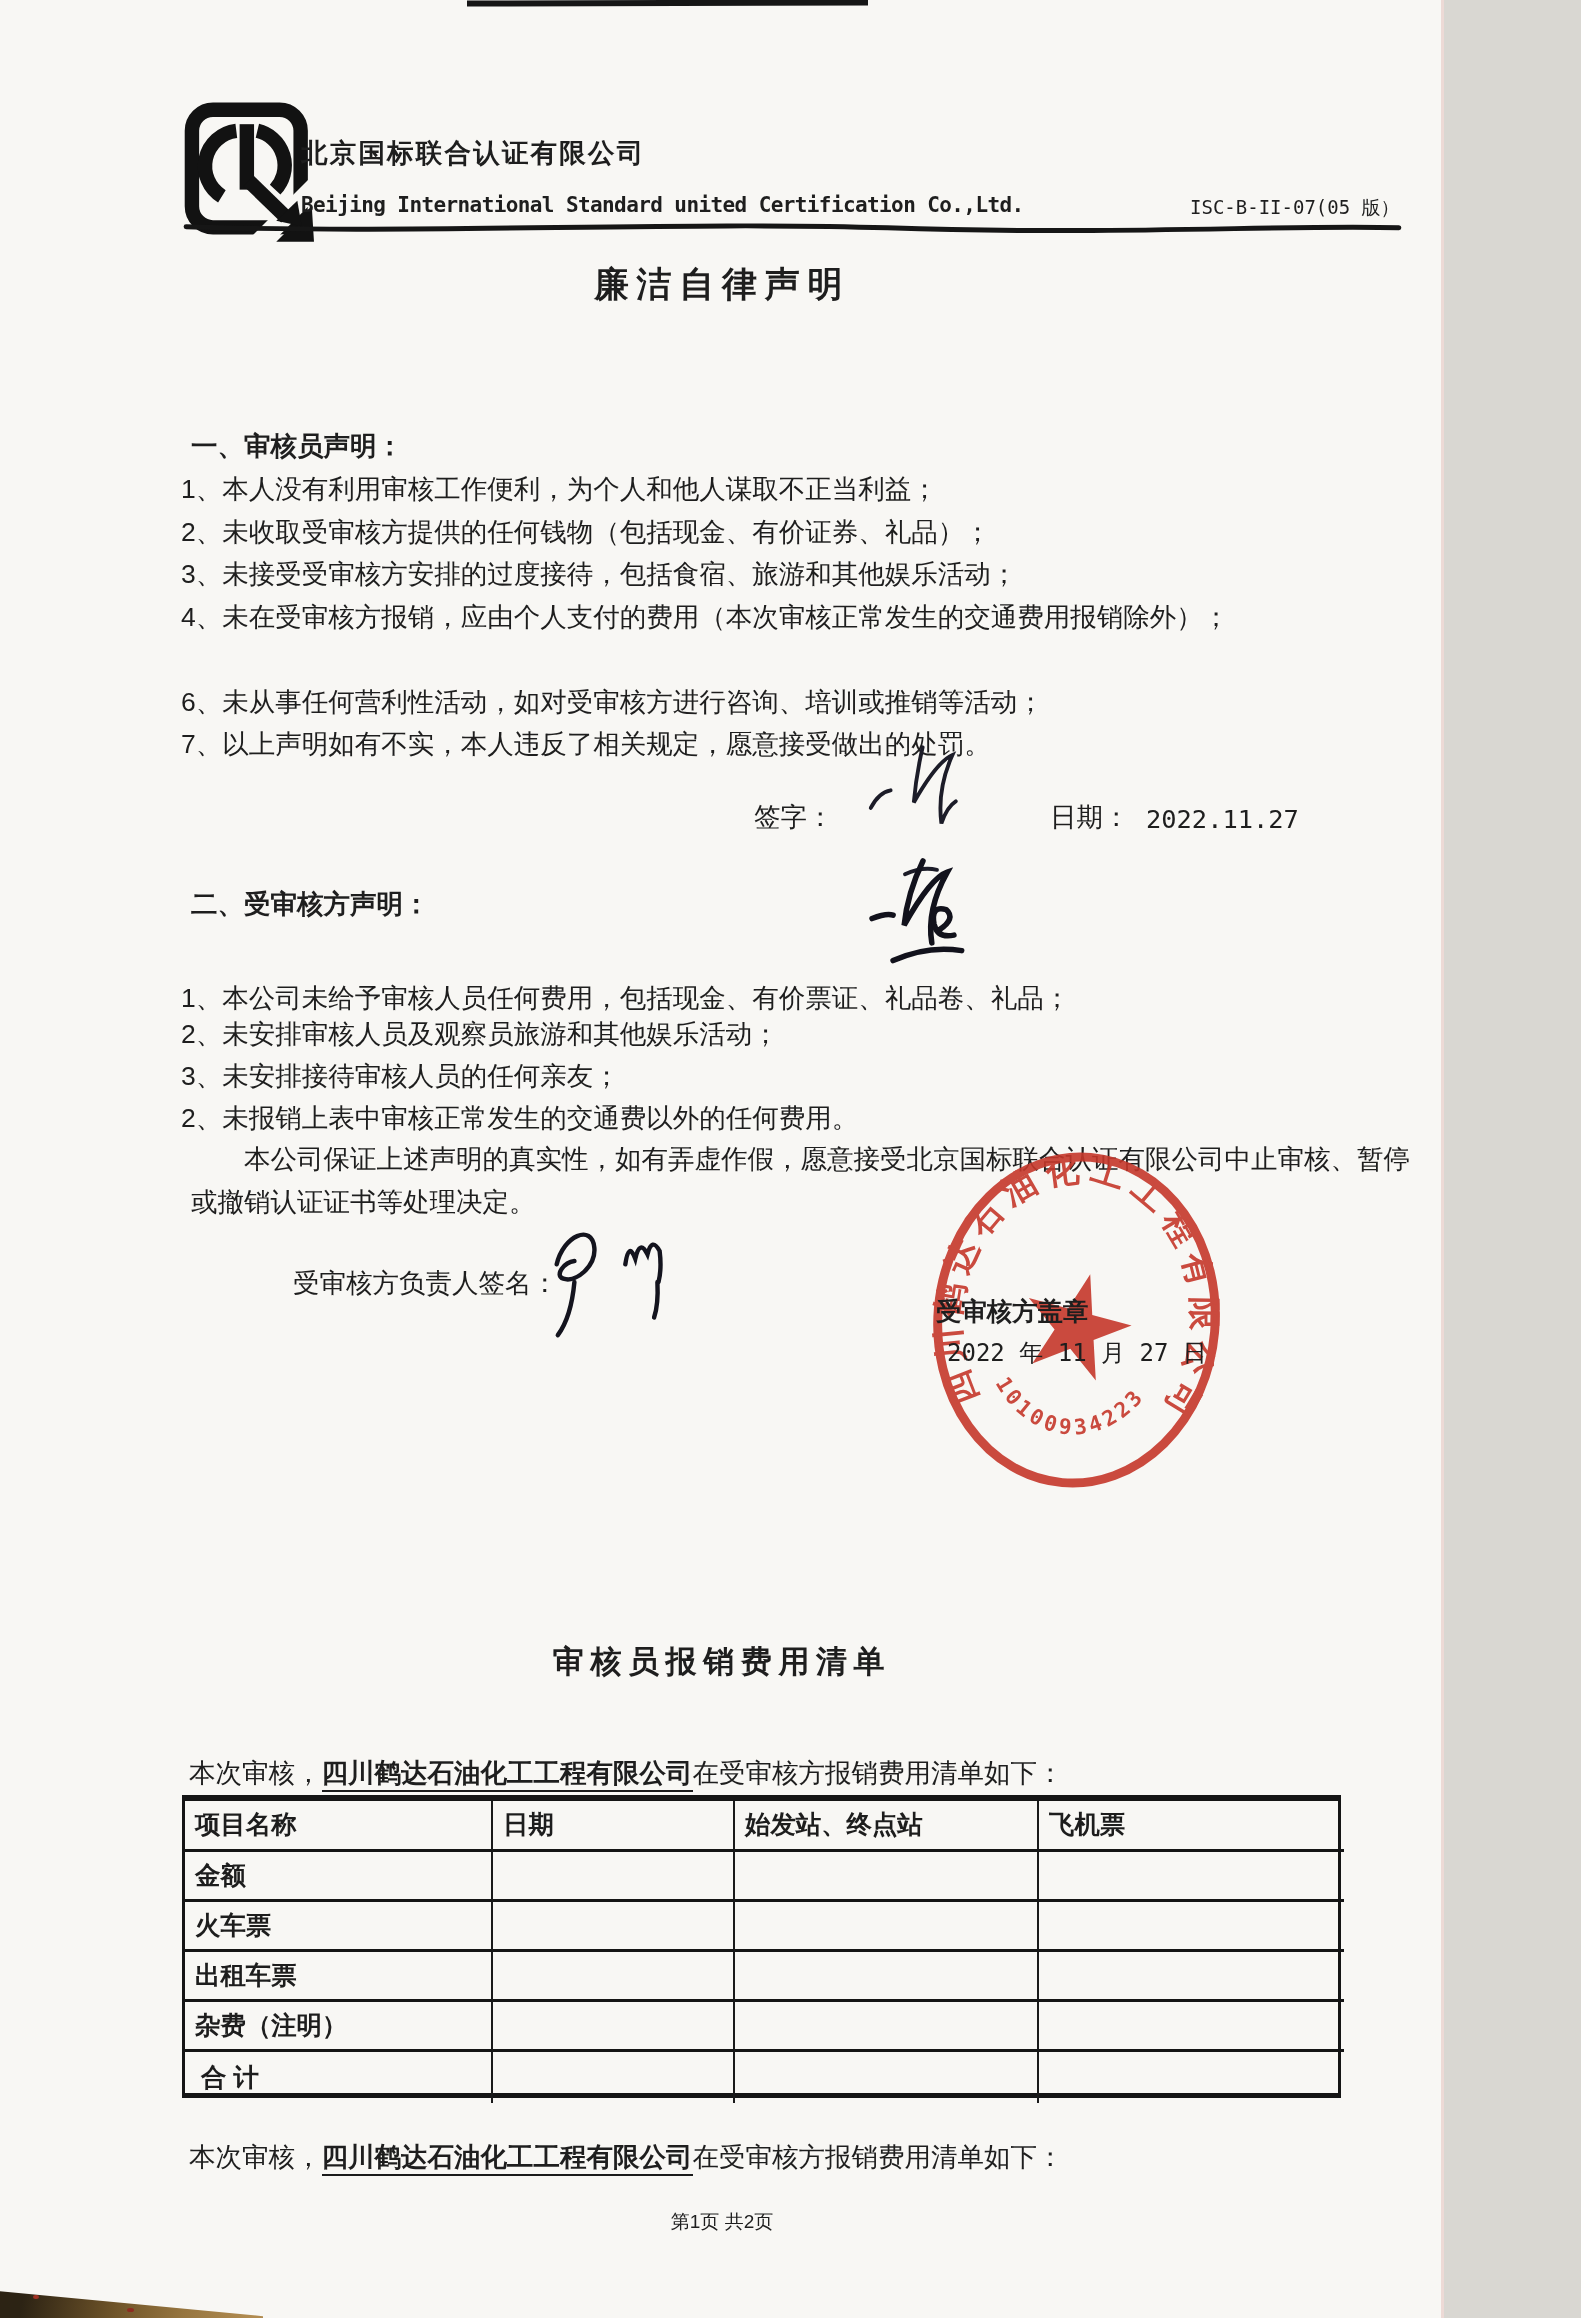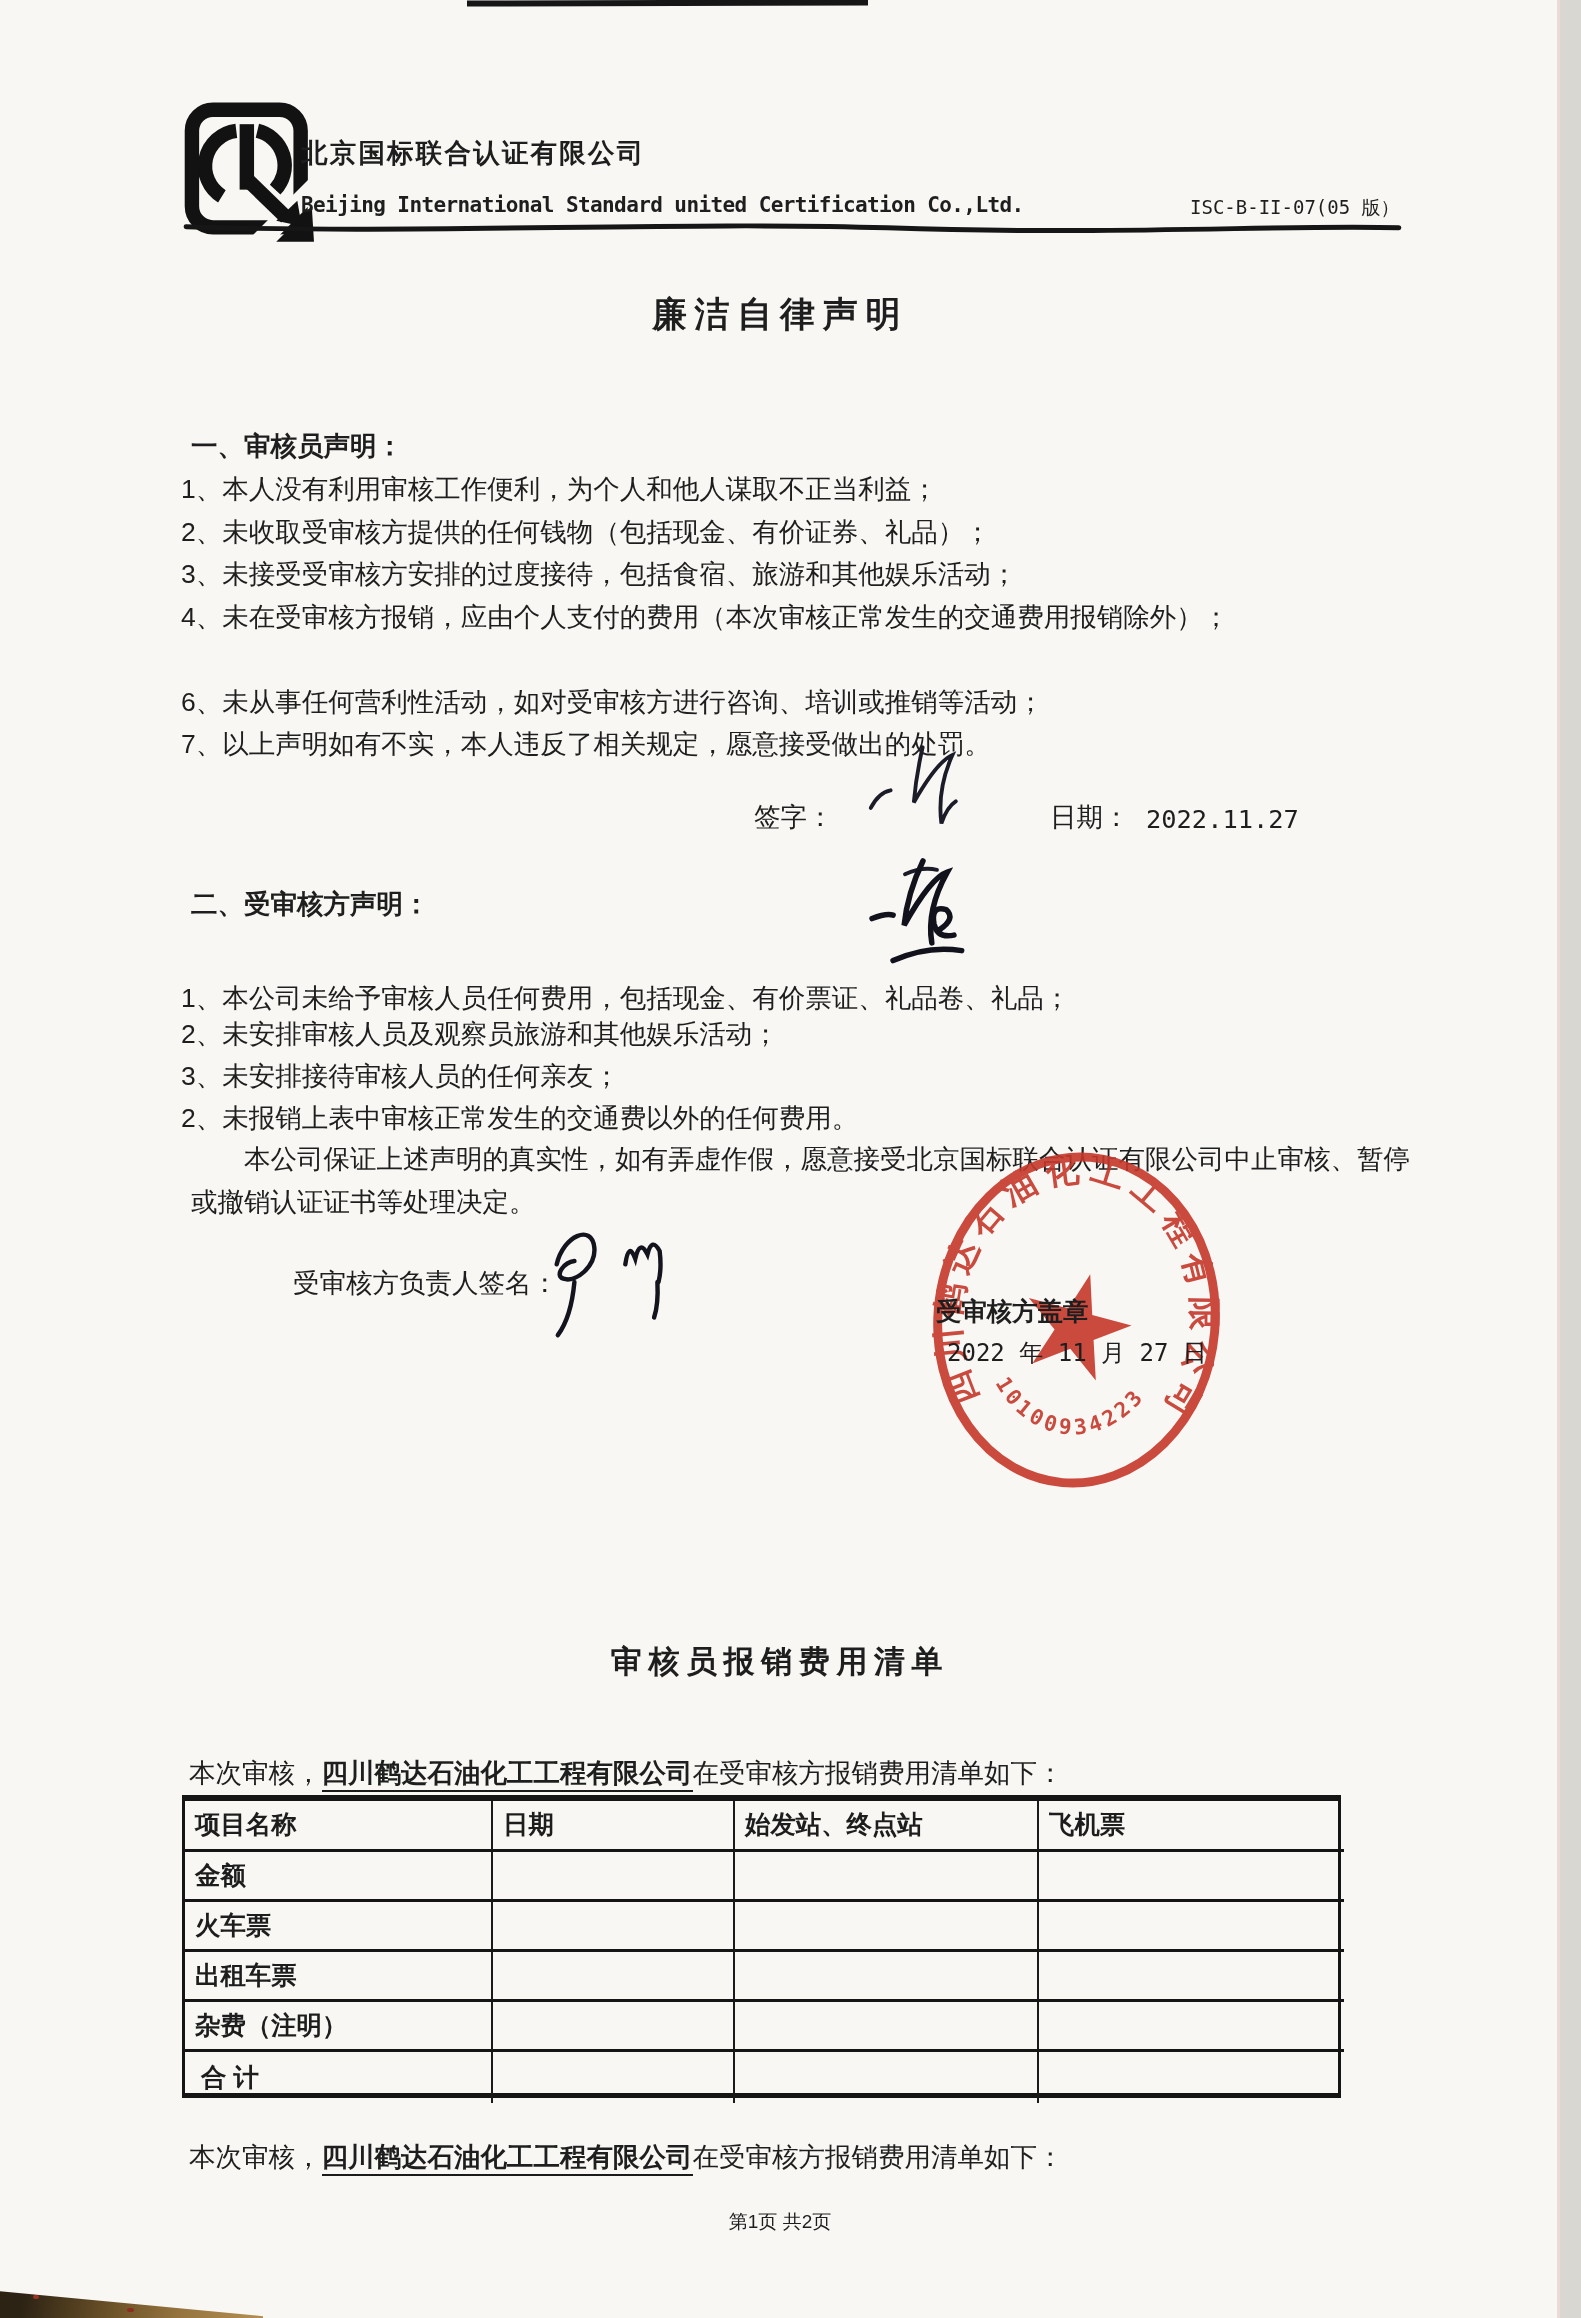--- a/index.html
+++ b/index.html
@@ -1,33 +1,33 @@
 <!DOCTYPE html>
 <html style="font-size:8.8px"><head>
 <meta charset="utf-8">
 <style>
   html,body{margin:0;padding:0;background:#d9d7d2;}
   #page{
     position:relative;
-    width:1560px;height:2319px;
+    width:1444px;height:2319px;
     background:#f8f7f4;
     overflow:hidden;
     font-family:"Liberation Sans",sans-serif;
     color:#1d1d1d;
   }
   .abs{position:absolute;}
   .line{position:absolute;white-space:nowrap;font-size:26.5px;line-height:43px;color:#1e1e1e;}
   .cn{font-family:"Liberation Sans",sans-serif;}
   
   .company-cn{left:301px;top:132px;font-size:26.5px;letter-spacing:2.2px;font-weight:bold;}
   .company-en{left:301px;top:184px;font-size:21px;font-family:"DejaVu Sans Mono",monospace;font-weight:bold;letter-spacing:-0.6px;}
   .form-code{left:1190px;top:186px;font-size:19px;font-family:"DejaVu Sans Mono",monospace;font-weight:normal;}
   .header-rule{left:180px;top:219px;width:1225px;height:22px;}
   
-  .doc-title{left:0;right:0;top:292px;text-align:center;font-size:35px;font-weight:bold;letter-spacing:7.7px;}
+  .doc-title{left:0;right:0;top:262px;text-align:center;font-size:35px;font-weight:bold;letter-spacing:7.7px;}
   
   .s1-head{left:191px;top:425px;font-weight:bold;}
   .it{left:181px;}
   .s1-i0{top:468px;} .s1-i1{top:511px;} .s1-i2{top:553px;}
   .s1-i3{top:596px;} .s1-i4{top:638px;} .s1-i5{top:681px;} .s1-i6{top:723px;}
   .sign-label{left:754px;top:796px;}
   .date-label{left:1050px;top:796px;}
   .date-value{left:1146px;top:798px;font-size:25.4px;font-family:"DejaVu Sans Mono",monospace;}
   
   .s2-head{left:191px;top:883px;font-weight:bold;}

